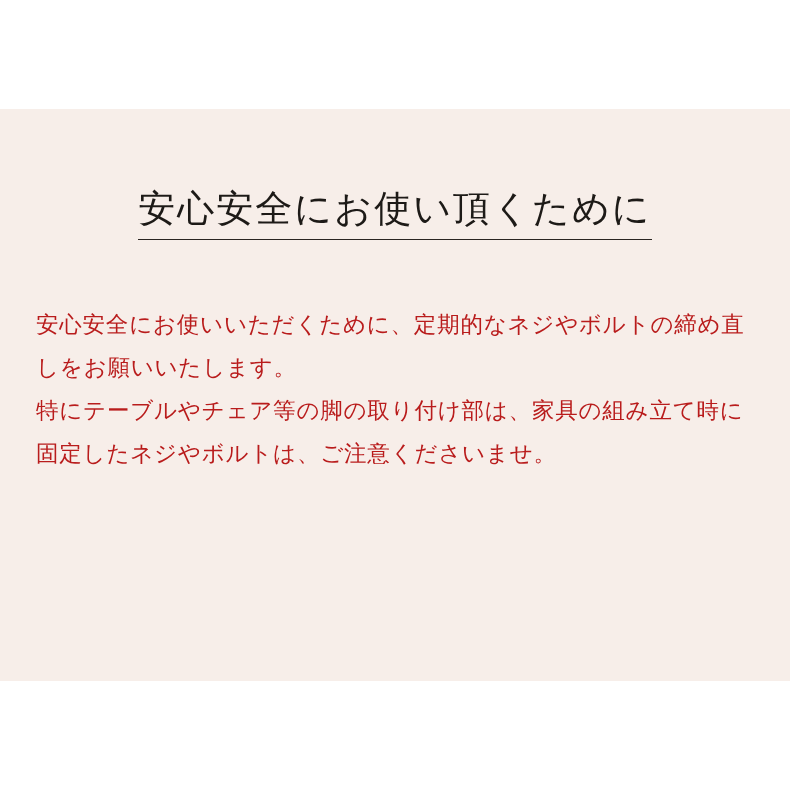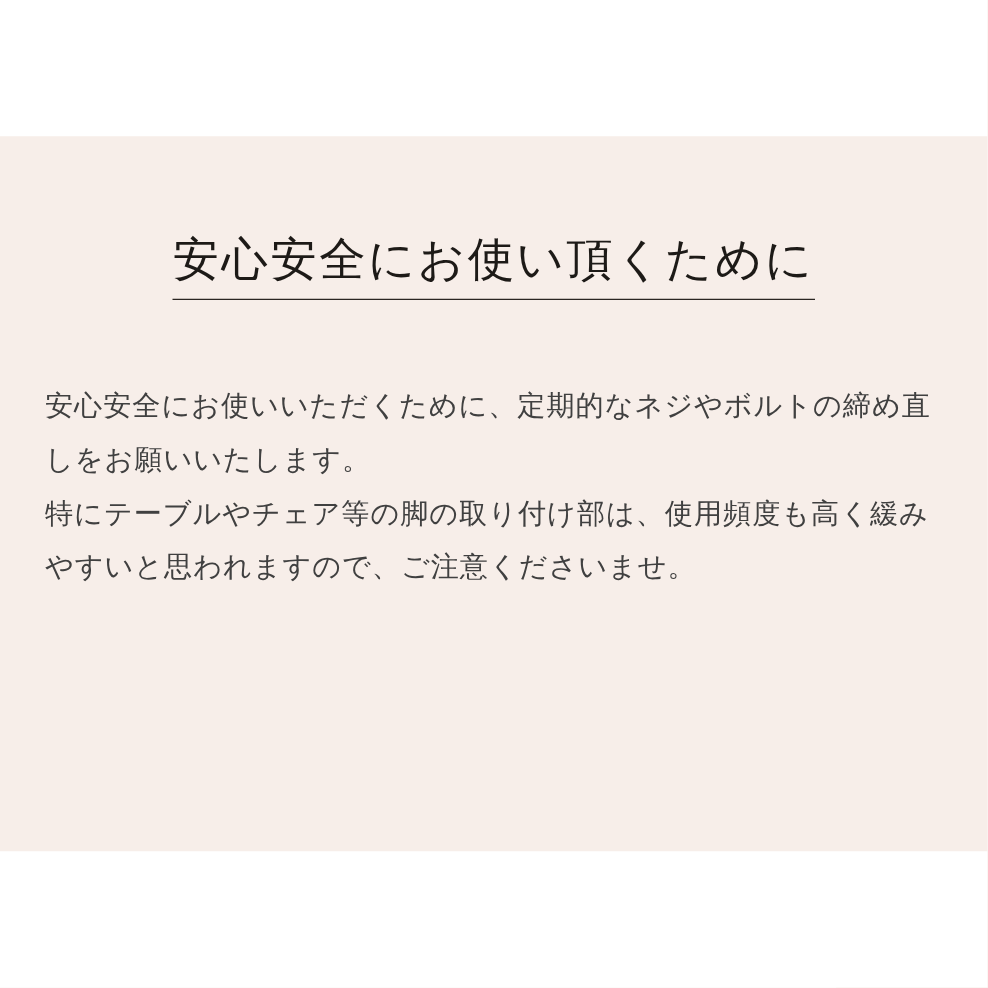--- a/index.html
+++ b/index.html
@@ -50,39 +50,39 @@
     letter-spacing: 0.055em;
     font-weight: 400;
     padding-bottom: 7px;
     border-bottom: 1px solid #2a2522;
     white-space: nowrap;
   }
   .body-text {
     font-family: Liberation Serif, serif;
     font-size: 22.5px;
     line-height: 1.92;
-    color: #404040;
+    color: #b91c1c;
     letter-spacing: 0.035em;
     text-align: left;
   }
   .body-text p {
     margin: 0;
   }
 </style>
 </head>
 <body>
 
 <div class="page">
   <div class="panel">
     <div class="content">
 
       <div class="title-wrap">
         <h1 class="title">安心安全にお使い頂くために</h1>
       </div>
 
       <div class="body-text">
         <p>安心安全にお使いいただくために、定期的なネジやボルトの締め直しをお願いいたします。</p>
-        <p>特にテーブルやチェア等の脚の取り付け部は、使用頻度も高く緩みやすいと思われますので、ご注意くださいませ。</p>
+        <p>特にテーブルやチェア等の脚の取り付け部は、家具の組み立て時に固定したネジやボルトは、ご注意くださいませ。</p>
       </div>
 
     </div>
   </div>
 </div>
 
 </body></html>

